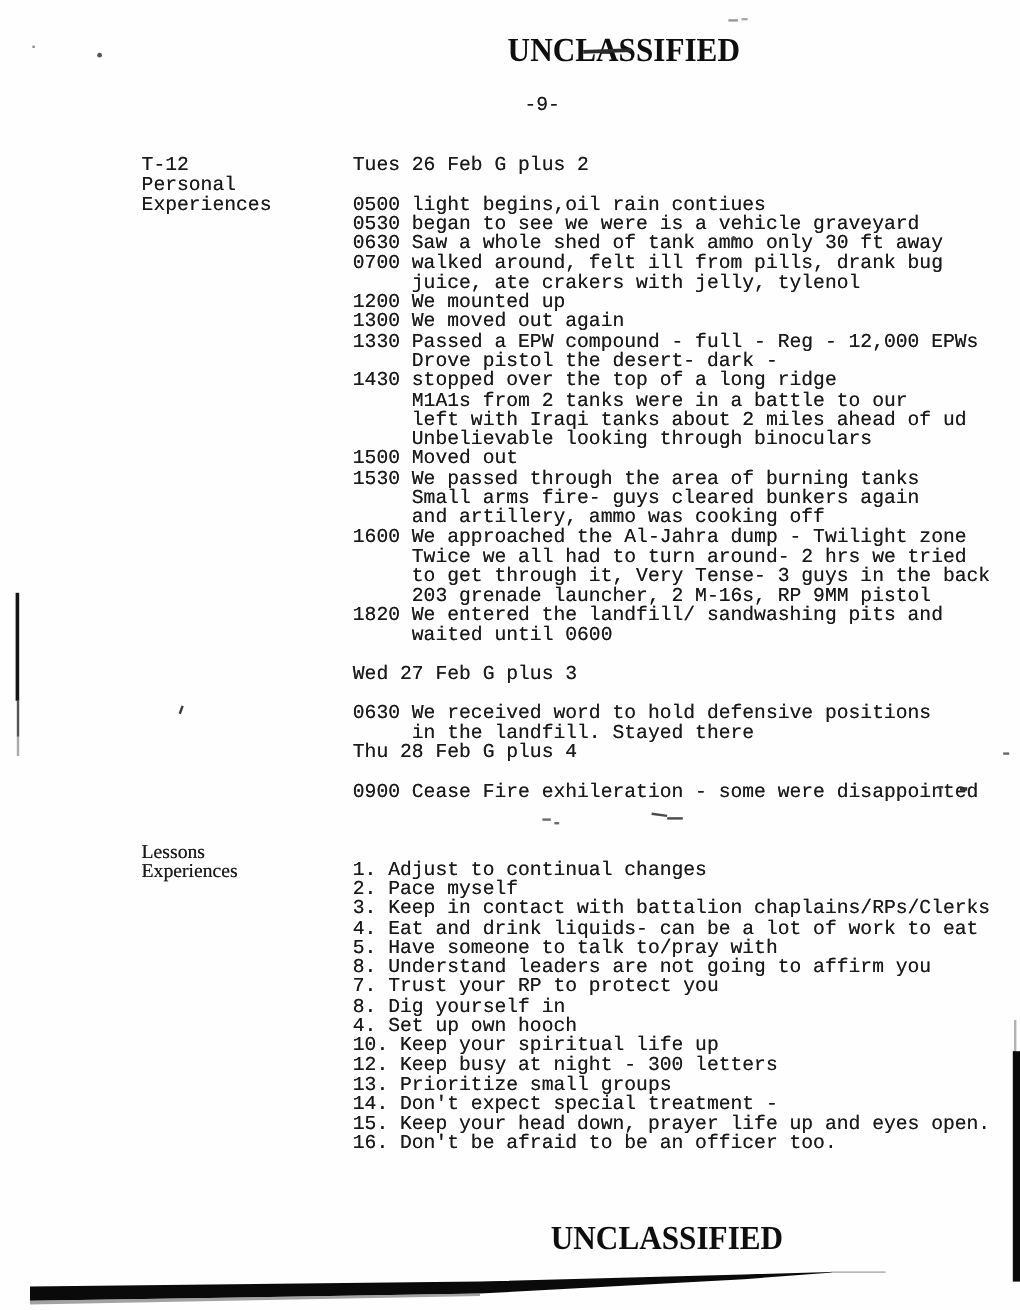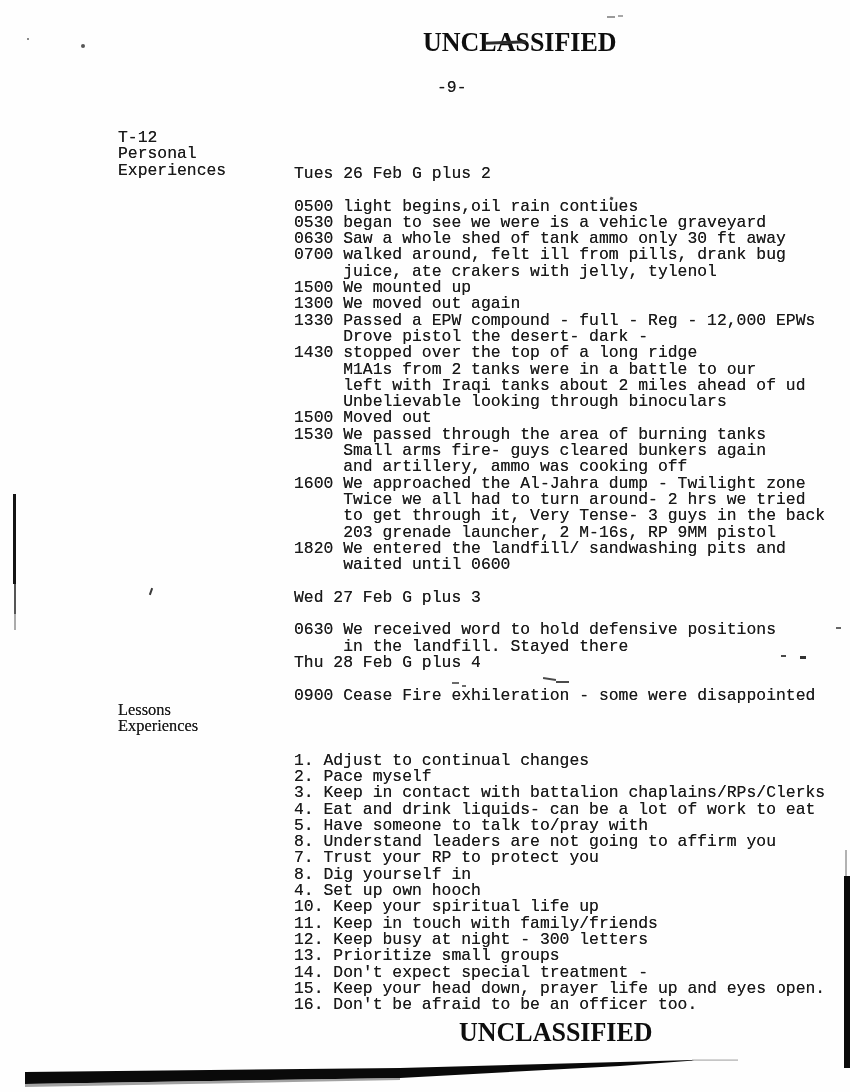--- a/index.html
+++ b/index.html
@@ -36,21 +36,21 @@
     text-shadow: 0 0 0.5px rgba(25,25,25,0.75);
   }
   .line {
     height: 16.3px;
     line-height: 16.3px;
     white-space: pre;
   }
   #page-number { left: 437px; top: 80px; }
   #label-personal { left: 118px; top: 130px; }
   #label-lessons { left: 118px; top: 702px; font-family: Liberation Serif, serif; }
-  #main-text { left: 294px; top: 130px; margin-top: 36px; }
+  #main-text { left: 294px; top: 130px; }
   .artifact { position: absolute; pointer-events: none; }
   svg.artifact { display: block; }
 </style>
 </head>
 <body>
 
 <div class="page">
 
   <div id="classification-header" class="classification">UNCLASSIFIED</div>
 
@@ -71,21 +71,21 @@
 
   <div id="main-text" class="mono">
 
   <div class="line">Tues 26 Feb G plus 2</div>
       <div class="line"></div>
       <div class="line">0500 light begins,oil rain contiues</div>
       <div class="line">0530 began to see we were is a vehicle graveyard</div>
       <div class="line">0630 Saw a whole shed of tank ammo only 30 ft away</div>
       <div class="line">0700 walked around, felt ill from pills, drank bug</div>
       <div class="line">     juice, ate crakers with jelly, tylenol</div>
-      <div class="line">1500 We mounted up</div>
+      <div class="line">1200 We mounted up</div>
       <div class="line">1300 We moved out again</div>
       <div class="line">1330 Passed a EPW compound - full - Reg - 12,000 EPWs</div>
       <div class="line">     Drove pistol the desert- dark -</div>
       <div class="line">1430 stopped over the top of a long ridge</div>
       <div class="line">     M1A1s from 2 tanks were in a battle to our</div>
       <div class="line">     left with Iraqi tanks about 2 miles ahead of ud</div>
       <div class="line">     Unbelievable looking through binoculars</div>
       <div class="line">1500 Moved out</div>
       <div class="line">1530 We passed through the area of burning tanks</div>
       <div class="line">     Small arms fire- guys cleared bunkers again</div>
@@ -110,21 +110,20 @@
       <div class="line">1. Adjust to continual changes</div>
       <div class="line">2. Pace myself</div>
       <div class="line">3. Keep in contact with battalion chaplains/RPs/Clerks</div>
       <div class="line">4. Eat and drink liquids- can be a lot of work to eat</div>
       <div class="line">5. Have someone to talk to/pray with</div>
       <div class="line">8. Understand leaders are not going to affirm you</div>
       <div class="line">7. Trust your RP to protect you</div>
       <div class="line">8. Dig yourself in</div>
       <div class="line">4. Set up own hooch</div>
       <div class="line">10. Keep your spiritual life up</div>
-      <div class="line">11. Keep in touch with family/friends</div>
       <div class="line">12. Keep busy at night - 300 letters</div>
       <div class="line">13. Prioritize small groups</div>
       <div class="line">14. Don't expect special treatment -</div>
       <div class="line">15. Keep your head down, prayer life up and eyes open.</div>
       <div class="line">16. Don't be afraid to be an officer too.</div>
     </div>
 
   <div id="classification-footer" class="classification">UNCLASSIFIED</div>
 
   <div class="artifact" style="left:607px; top:16px; width:8px; height:2px; background:#9a9a9a;"></div>

